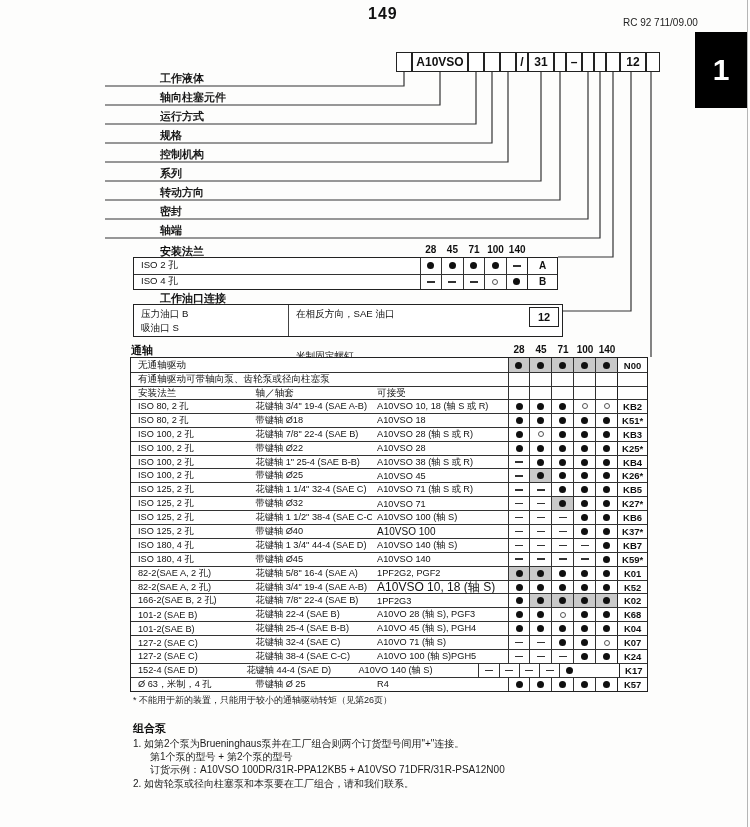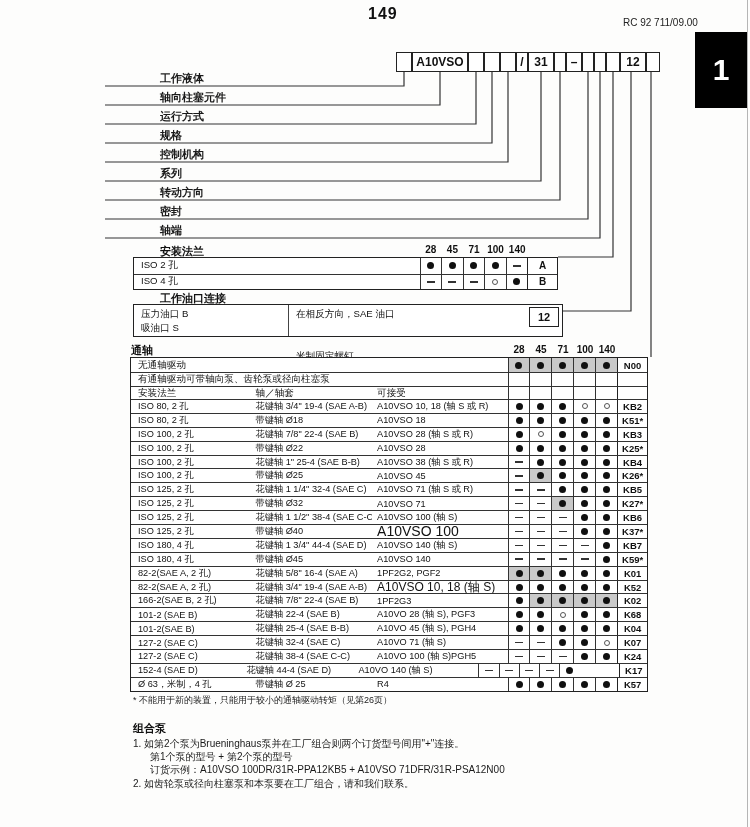--- a/index.html
+++ b/index.html
@@ -387,21 +387,21 @@
           <span class="dot"></span>
         </div>
         <div class="tc dotc" style="width: 22px;">
           <span class="dot"></span>
         </div>
         <div class="tc codec" style="width: 30px;">KB6</div>
       </div>
       <div class="trow" style="height: 13.9px;">
         <div class="tc labelc" style="width: 120px; padding-left: 7px; font-size: 9.2px;">ISO 125, 2 孔</div>
         <div class="tc labelc" style="width: 122px; padding-left: 5px; font-size: 9.2px;">带键轴 Ø40</div>
-        <div class="tc labelc" style="width: 136px; padding-left: 5px; font-size: 14px;">A10VSO 100</div>
+        <div class="tc labelc" style="width: 136px; padding-left: 5px; font-size: 10px;">A10VSO 100</div>
         <div class="tc dotc" style="width: 22px;">
           <span class="dashg"></span>
         </div>
         <div class="tc dotc" style="width: 22px;">
           <span class="dashg"></span>
         </div>
         <div class="tc dotc" style="width: 22px;">
           <span class="dashg"></span>
         </div>
         <div class="tc dotc" style="width: 22px;">

